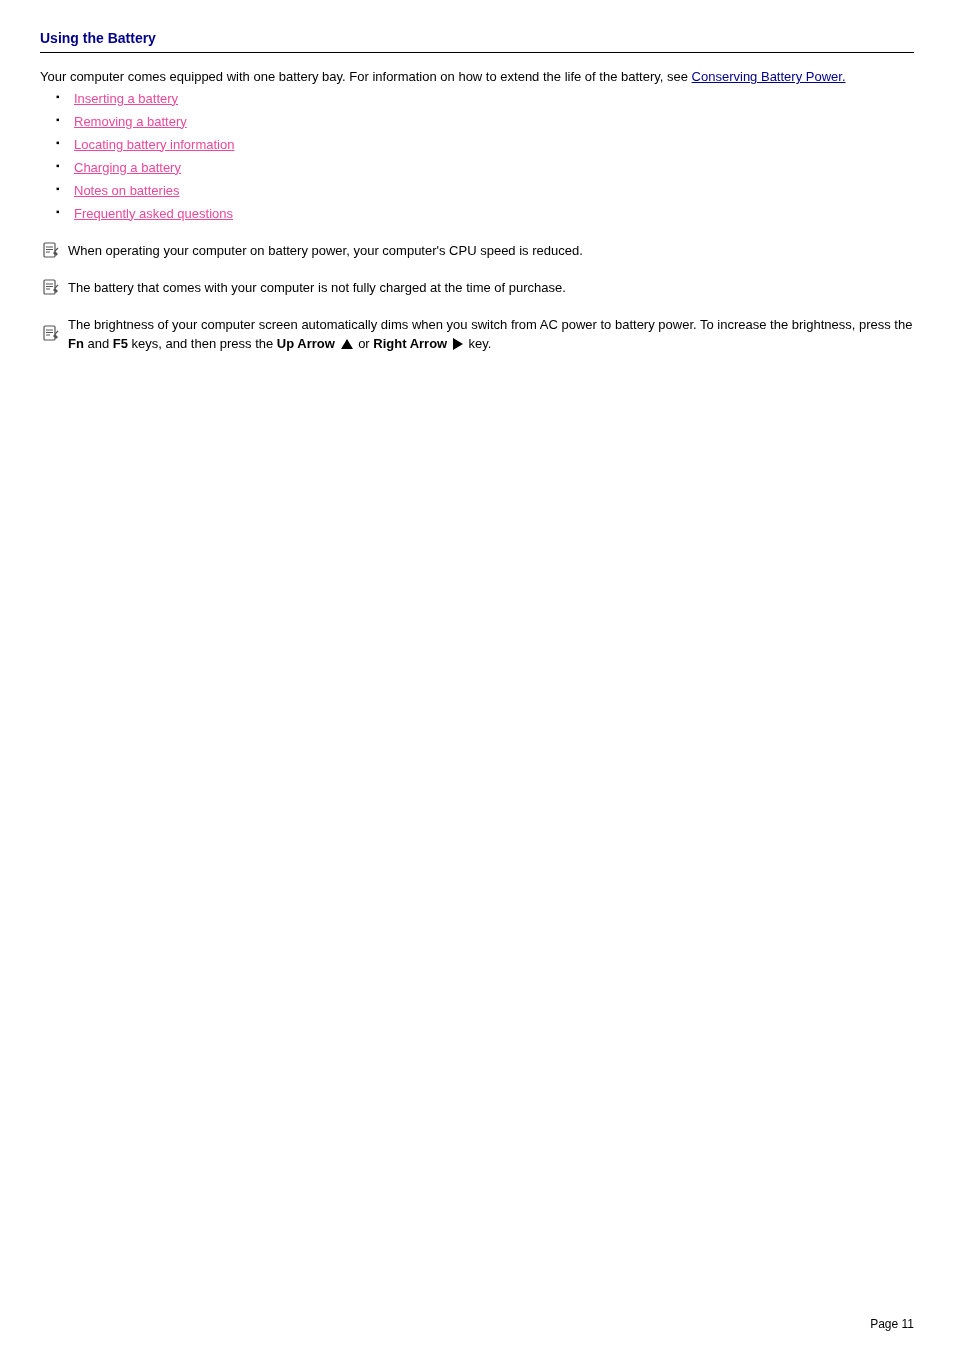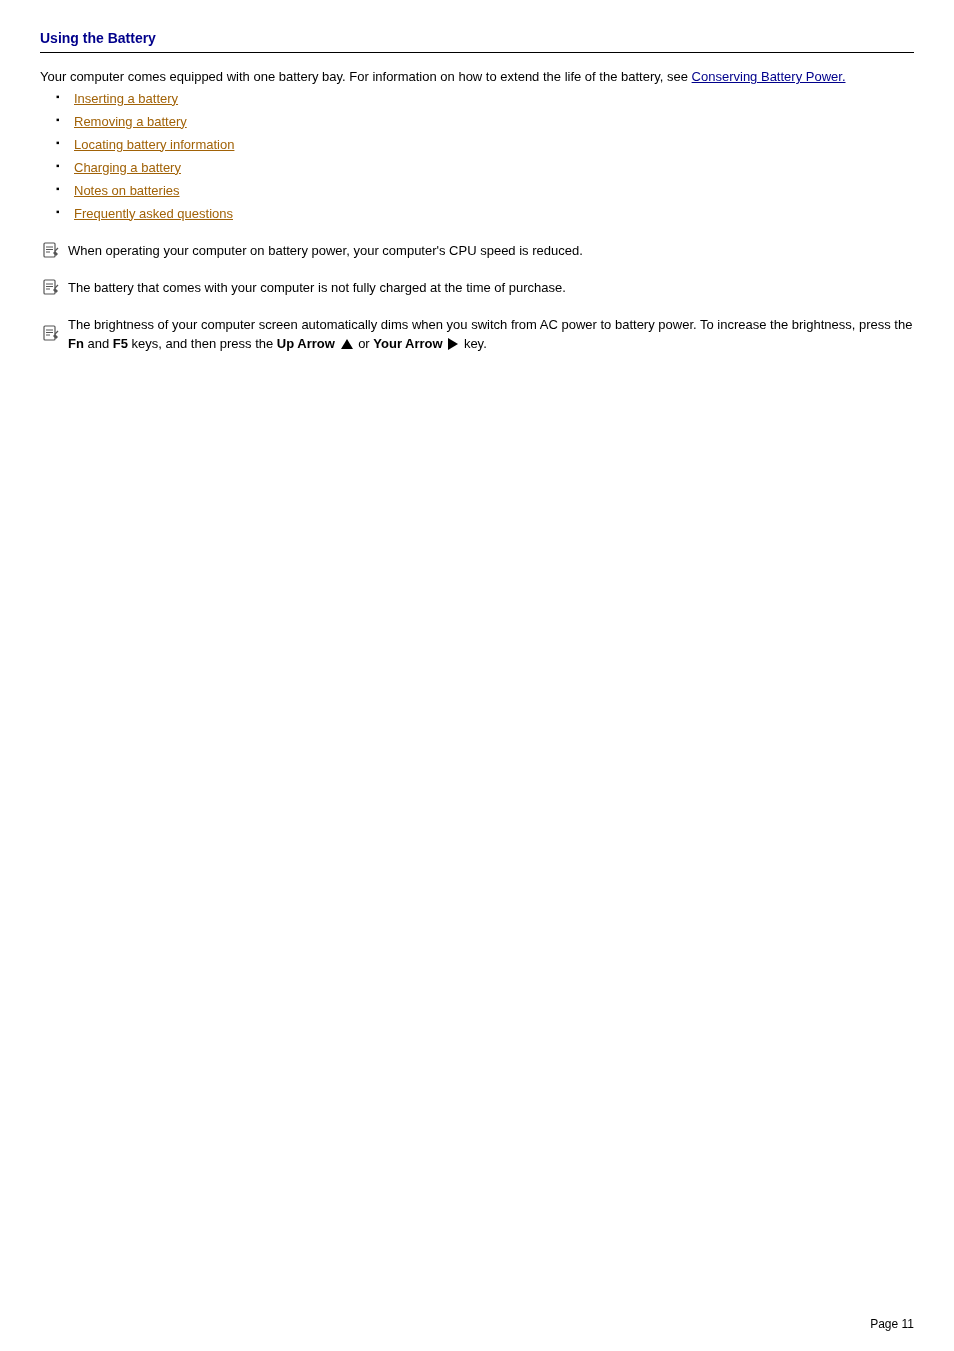--- a/index.html
+++ b/index.html
@@ -62,21 +62,21 @@
 
     .bullet-list li::before {
       content: "▪";
       position: absolute;
       left: -4px;
       top: 0;
       font-size: 10px;
     }
 
     .bullet-list li a {
-      color: #a16207;
+      color: #ec4899;
     }
 
     .note-block {
       display: flex;
       align-items: center;
       margin-bottom: 16px;
       line-height: 1.5;
       font-size: 13px;
     }
 
@@ -198,21 +198,21 @@
       <svg viewBox="0 0 22 22" xmlns="http://www.w3.org/2000/svg">
         <rect x="4" y="3" width="11" height="14" rx="1" fill="none" stroke="#555" stroke-width="1.2"></rect>
         <line x1="6" y1="7" x2="13" y2="7" stroke="#555" stroke-width="1"></line>
         <line x1="6" y1="9.5" x2="13" y2="9.5" stroke="#555" stroke-width="1"></line>
         <line x1="6" y1="12" x2="10" y2="12" stroke="#555" stroke-width="1"></line>
         <path d="M13 13 L15 11 L18 14 L16 16 L13 13Z" fill="#555"></path>
         <line x1="15" y1="11" x2="18" y2="8" stroke="#555" stroke-width="1.2"></line>
       </svg>
     </span>
     <span class="note-text">
-      The brightness of your computer screen automatically dims when you switch from AC power to battery power. To increase the brightness, press the <strong>Fn</strong> and <strong>F5</strong> keys, and then press the <strong>Up Arrow</strong> <span class="arrow-up"></span> or <strong>Your Arrow</strong> <span class="arrow-right"></span> key.
+      The brightness of your computer screen automatically dims when you switch from AC power to battery power. To increase the brightness, press the <strong>Fn</strong> and <strong>F5</strong> keys, and then press the <strong>Up Arrow</strong> <span class="arrow-up"></span> or <strong>Right Arrow</strong> <span class="arrow-right"></span> key.
     </span>
   </div>
 
 </div>
 
 <div class="page-footer">
   <span>Page 11</span>
 </div>
 
 </body></html>

